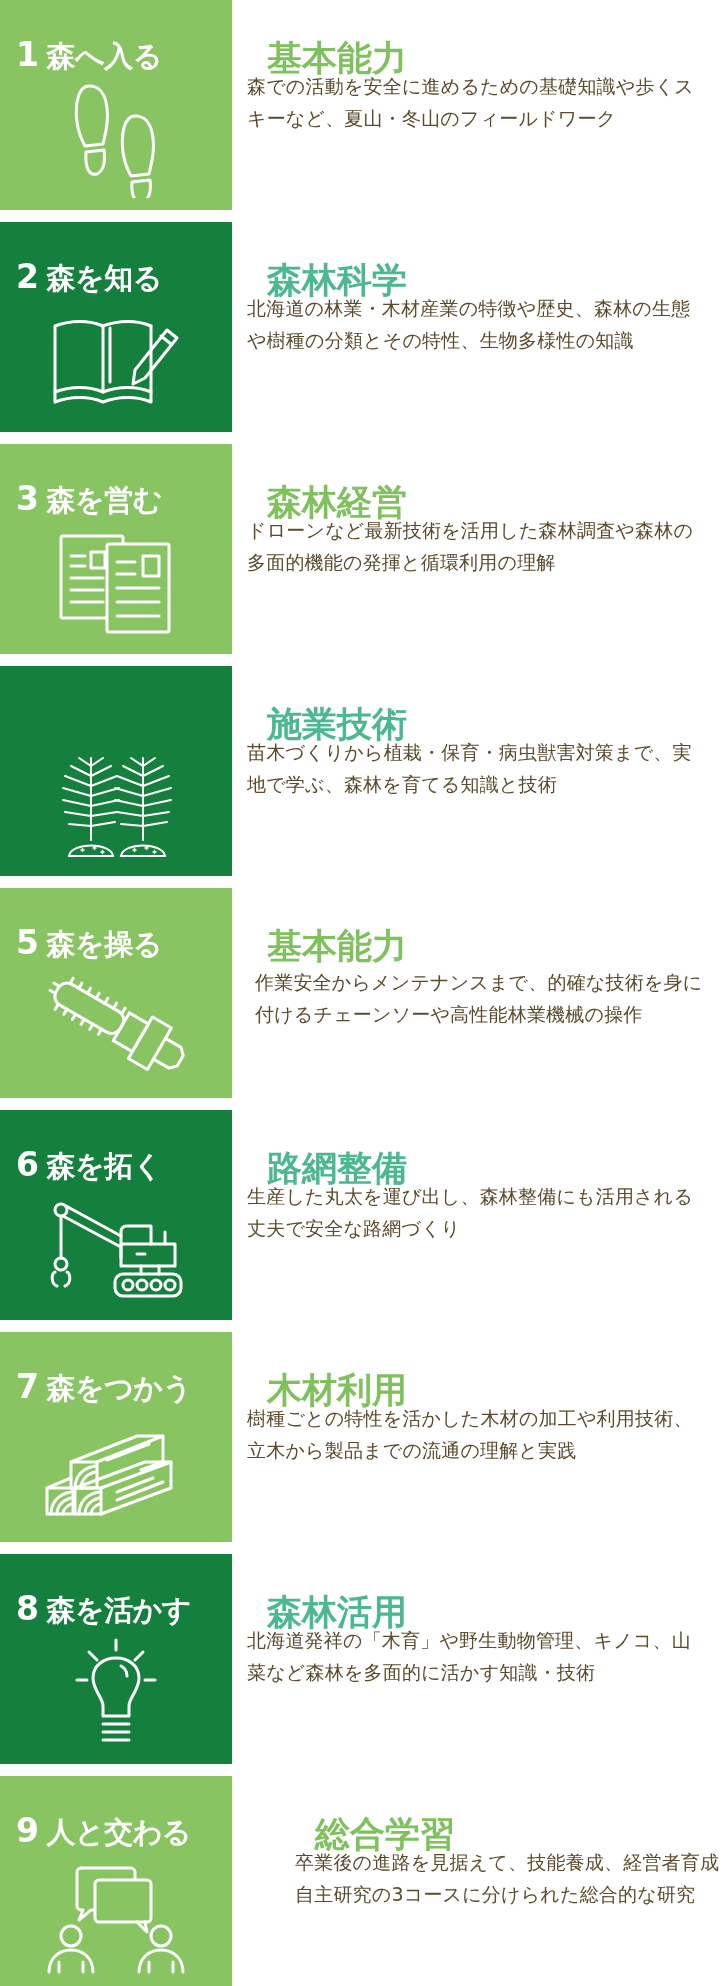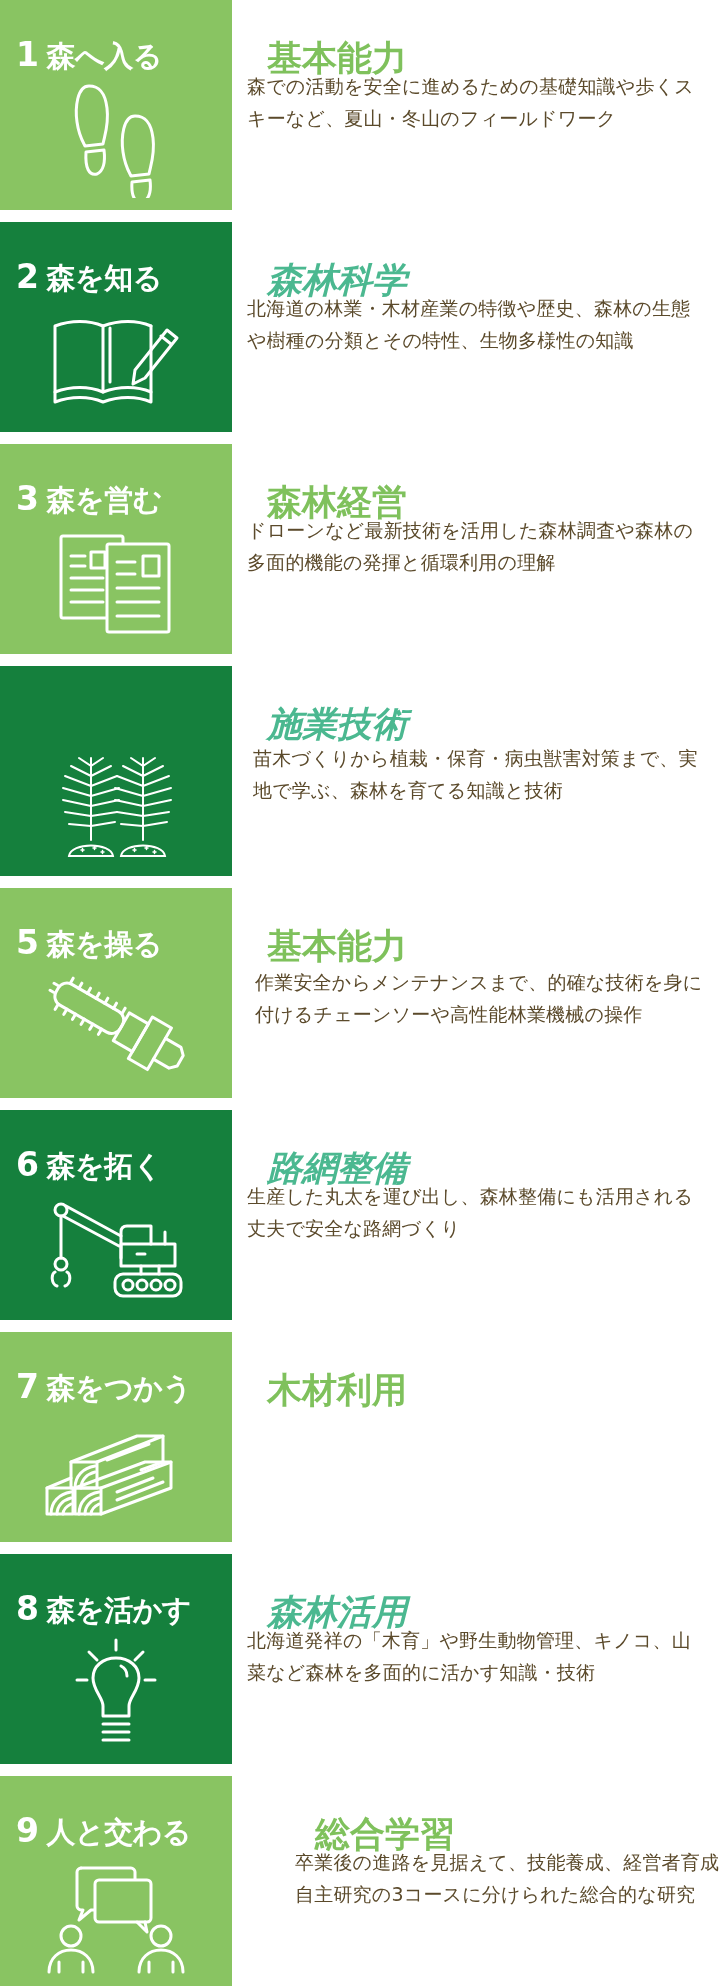--- a/index.html
+++ b/index.html
@@ -10,21 +10,21 @@
   .panel { width: 232px; height: 210px; position: relative; flex: none; }
   .panel.green { background: #89C462; }
   .panel.teal { background: #15803d; text-decoration: underline; }
   .panel-title { position: absolute; left: 16px; top: 22px; color: #ffffff; font-weight: bold; font-size: 29px; letter-spacing: -0.5px; white-space: nowrap; line-height: 40px; margin-top: 13px; }
   .panel-title .num { font-size: 33px; margin-right: 8px; }
   .panel-icon { position: absolute; left: 41px; top: 78px; width: 150px; height: 120px; }
   .panel-icon svg { width: 150px; height: 120px; display: block; }
   .content { position: relative; flex: 1; padding-left: 15px; }
   .heading { margin: 16px; position: absolute; left: 19px; top: 22px; font-weight: bold; font-size: 35px; line-height: 40px; white-space: nowrap; }
   .heading.green { color: #7FC15C; }
-  .heading.teal { color: #4BB890; font-style: italic; }
+  .heading.teal { color: #4BB890; }
   .body { position: absolute; left: 15px; top: 70px; width: 460px; color: #5B4A2B; font-size: 19px; line-height: 32px; letter-spacing: 0.2px; }
 </style>
 </head>
 <body>
 
 <div class="list">
 
   <div class="item">
     <div class="panel green">
       <div class="panel-title"><span class="num">1</span><span>森へ入る</span></div>
@@ -107,21 +107,21 @@
             <path d="M80 112 C82 98 122 98 124 112 Z"></path>
           </g>
           <g stroke-width="1.5">
             <path d="M40 106 h3 M41.5 104.5 v3 M52 104 h3 M53.5 102.5 v3 M60 108 h3 M61.5 106.5 v3 M92 106 h3 M93.5 104.5 v3 M104 104 h3 M105.5 102.5 v3 M112 108 h3 M113.5 106.5 v3"></path>
           </g>
         </svg>
       </div>
     </div>
     <div class="content">
       <h2 class="heading teal">施業技術</h2>
-      <p class="body" style="margin:6px">苗木づくりから植栽・保育・病虫獣害対策まで、実地で学ぶ、森林を育てる知識と技術</p>
+      <p class="body" style="margin:0">苗木づくりから植栽・保育・病虫獣害対策まで、実地で学ぶ、森林を育てる知識と技術</p>
     </div>
   </div>
 
   <div class="item">
     <div class="panel green">
       <div class="panel-title"><span class="num">5</span><span>森を操る</span></div>
       <div class="panel-icon">
         <svg viewBox="0 0 150 120" fill="none" stroke="#fff" stroke-width="3" stroke-linecap="round" stroke-linejoin="round">
           <g transform="rotate(30 75 60)">
             <rect x="6" y="46" width="74" height="24" rx="10"></rect>
@@ -184,20 +184,21 @@
           <path d="M6 78 L30 68"></path>
           <path d="M10 104 C10 92 18 84 30 82 M16 104 C16 96 22 90 30 88 M22 104 C22 100 26 96 30 94"></path>
           <path d="M38 104 C38 92 46 84 58 82 M44 104 C44 96 50 90 58 88 M50 104 C50 100 54 96 58 94"></path>
           <path d="M34 78 C34 66 42 58 54 56 M40 78 C40 70 46 64 54 62"></path>
           <path d="M66 50 L108 34 M76 90 L122 72 M76 82 L112 68"></path>
         </svg>
       </div>
     </div>
     <div class="content">
       <h2 class="heading green">木材利用</h2>
+      <p class="body" style="margin:0">樹種ごとの特性を活かした木材の加工や利用技術、立木から製品までの流通の理解と実践</p>
     </div>
   </div>
 
   <div class="item">
     <div class="panel teal">
       <div class="panel-title"><span class="num">8</span><span>森を活かす</span></div>
       <div class="panel-icon">
         <svg viewBox="0 0 150 120" fill="none" stroke="#fff" stroke-width="3" stroke-linecap="round" stroke-linejoin="round">
           <line x1="75" y1="8" x2="75" y2="18"></line>
           <line x1="48" y1="20" x2="56" y2="28"></line>

